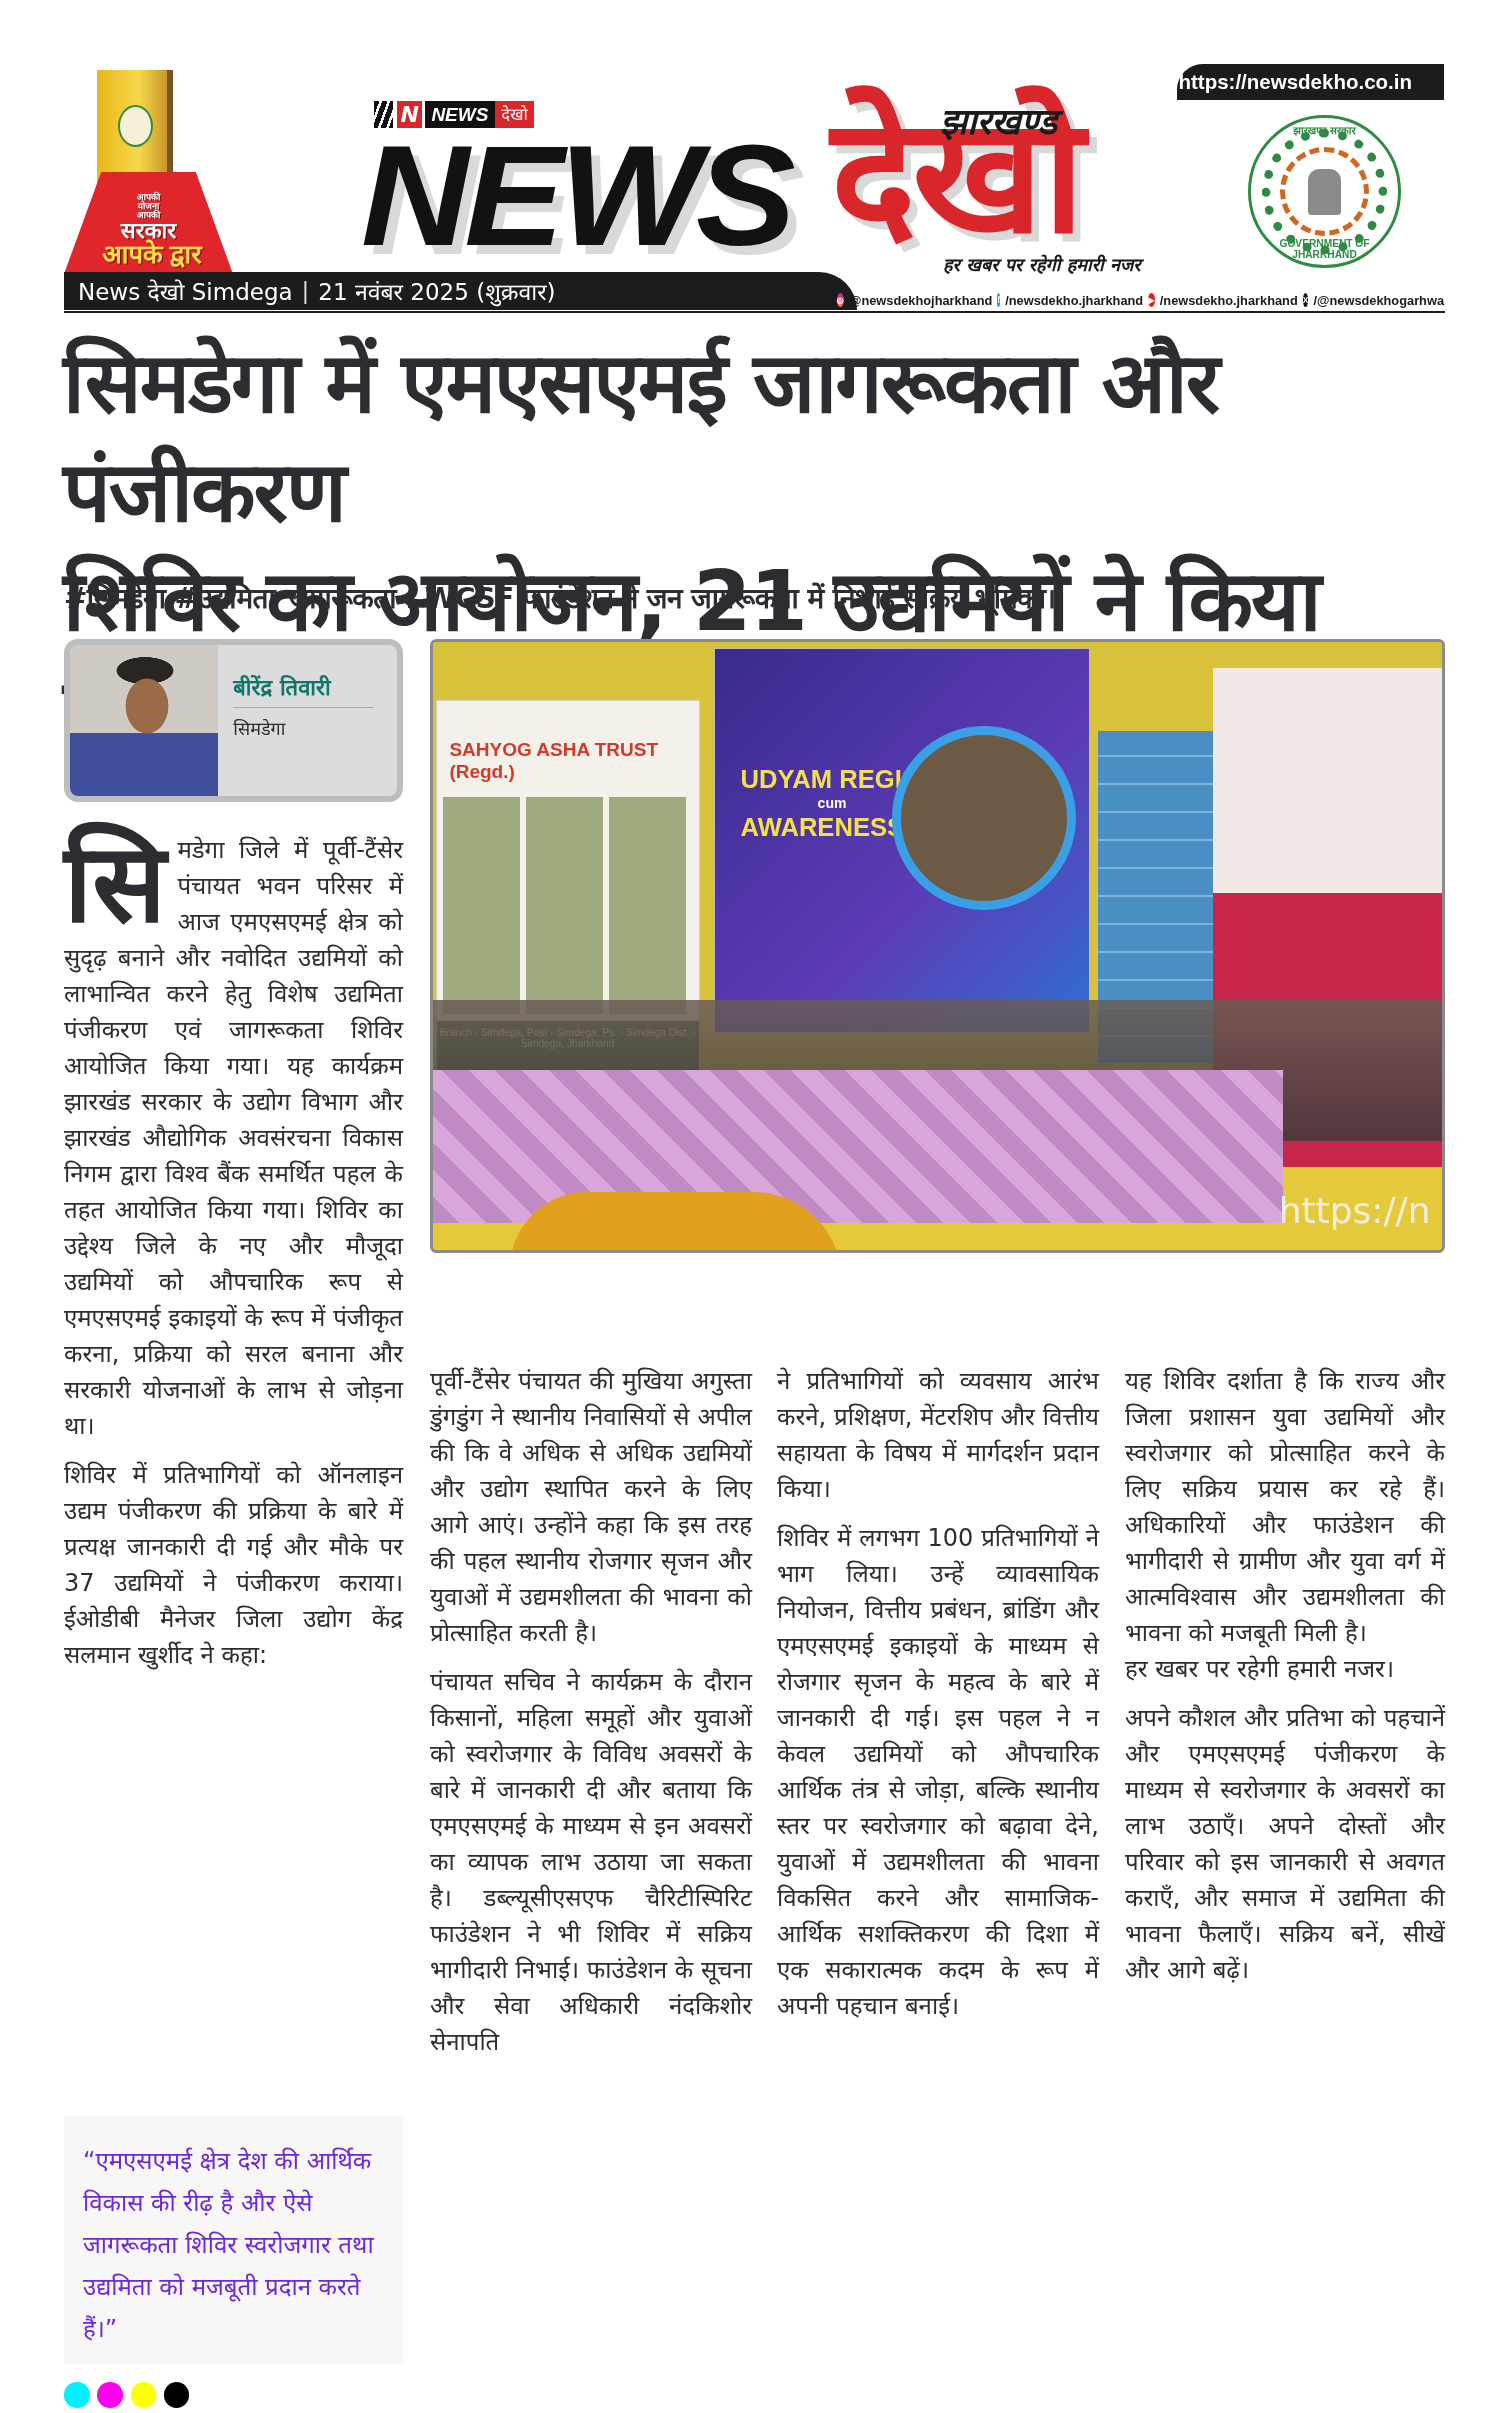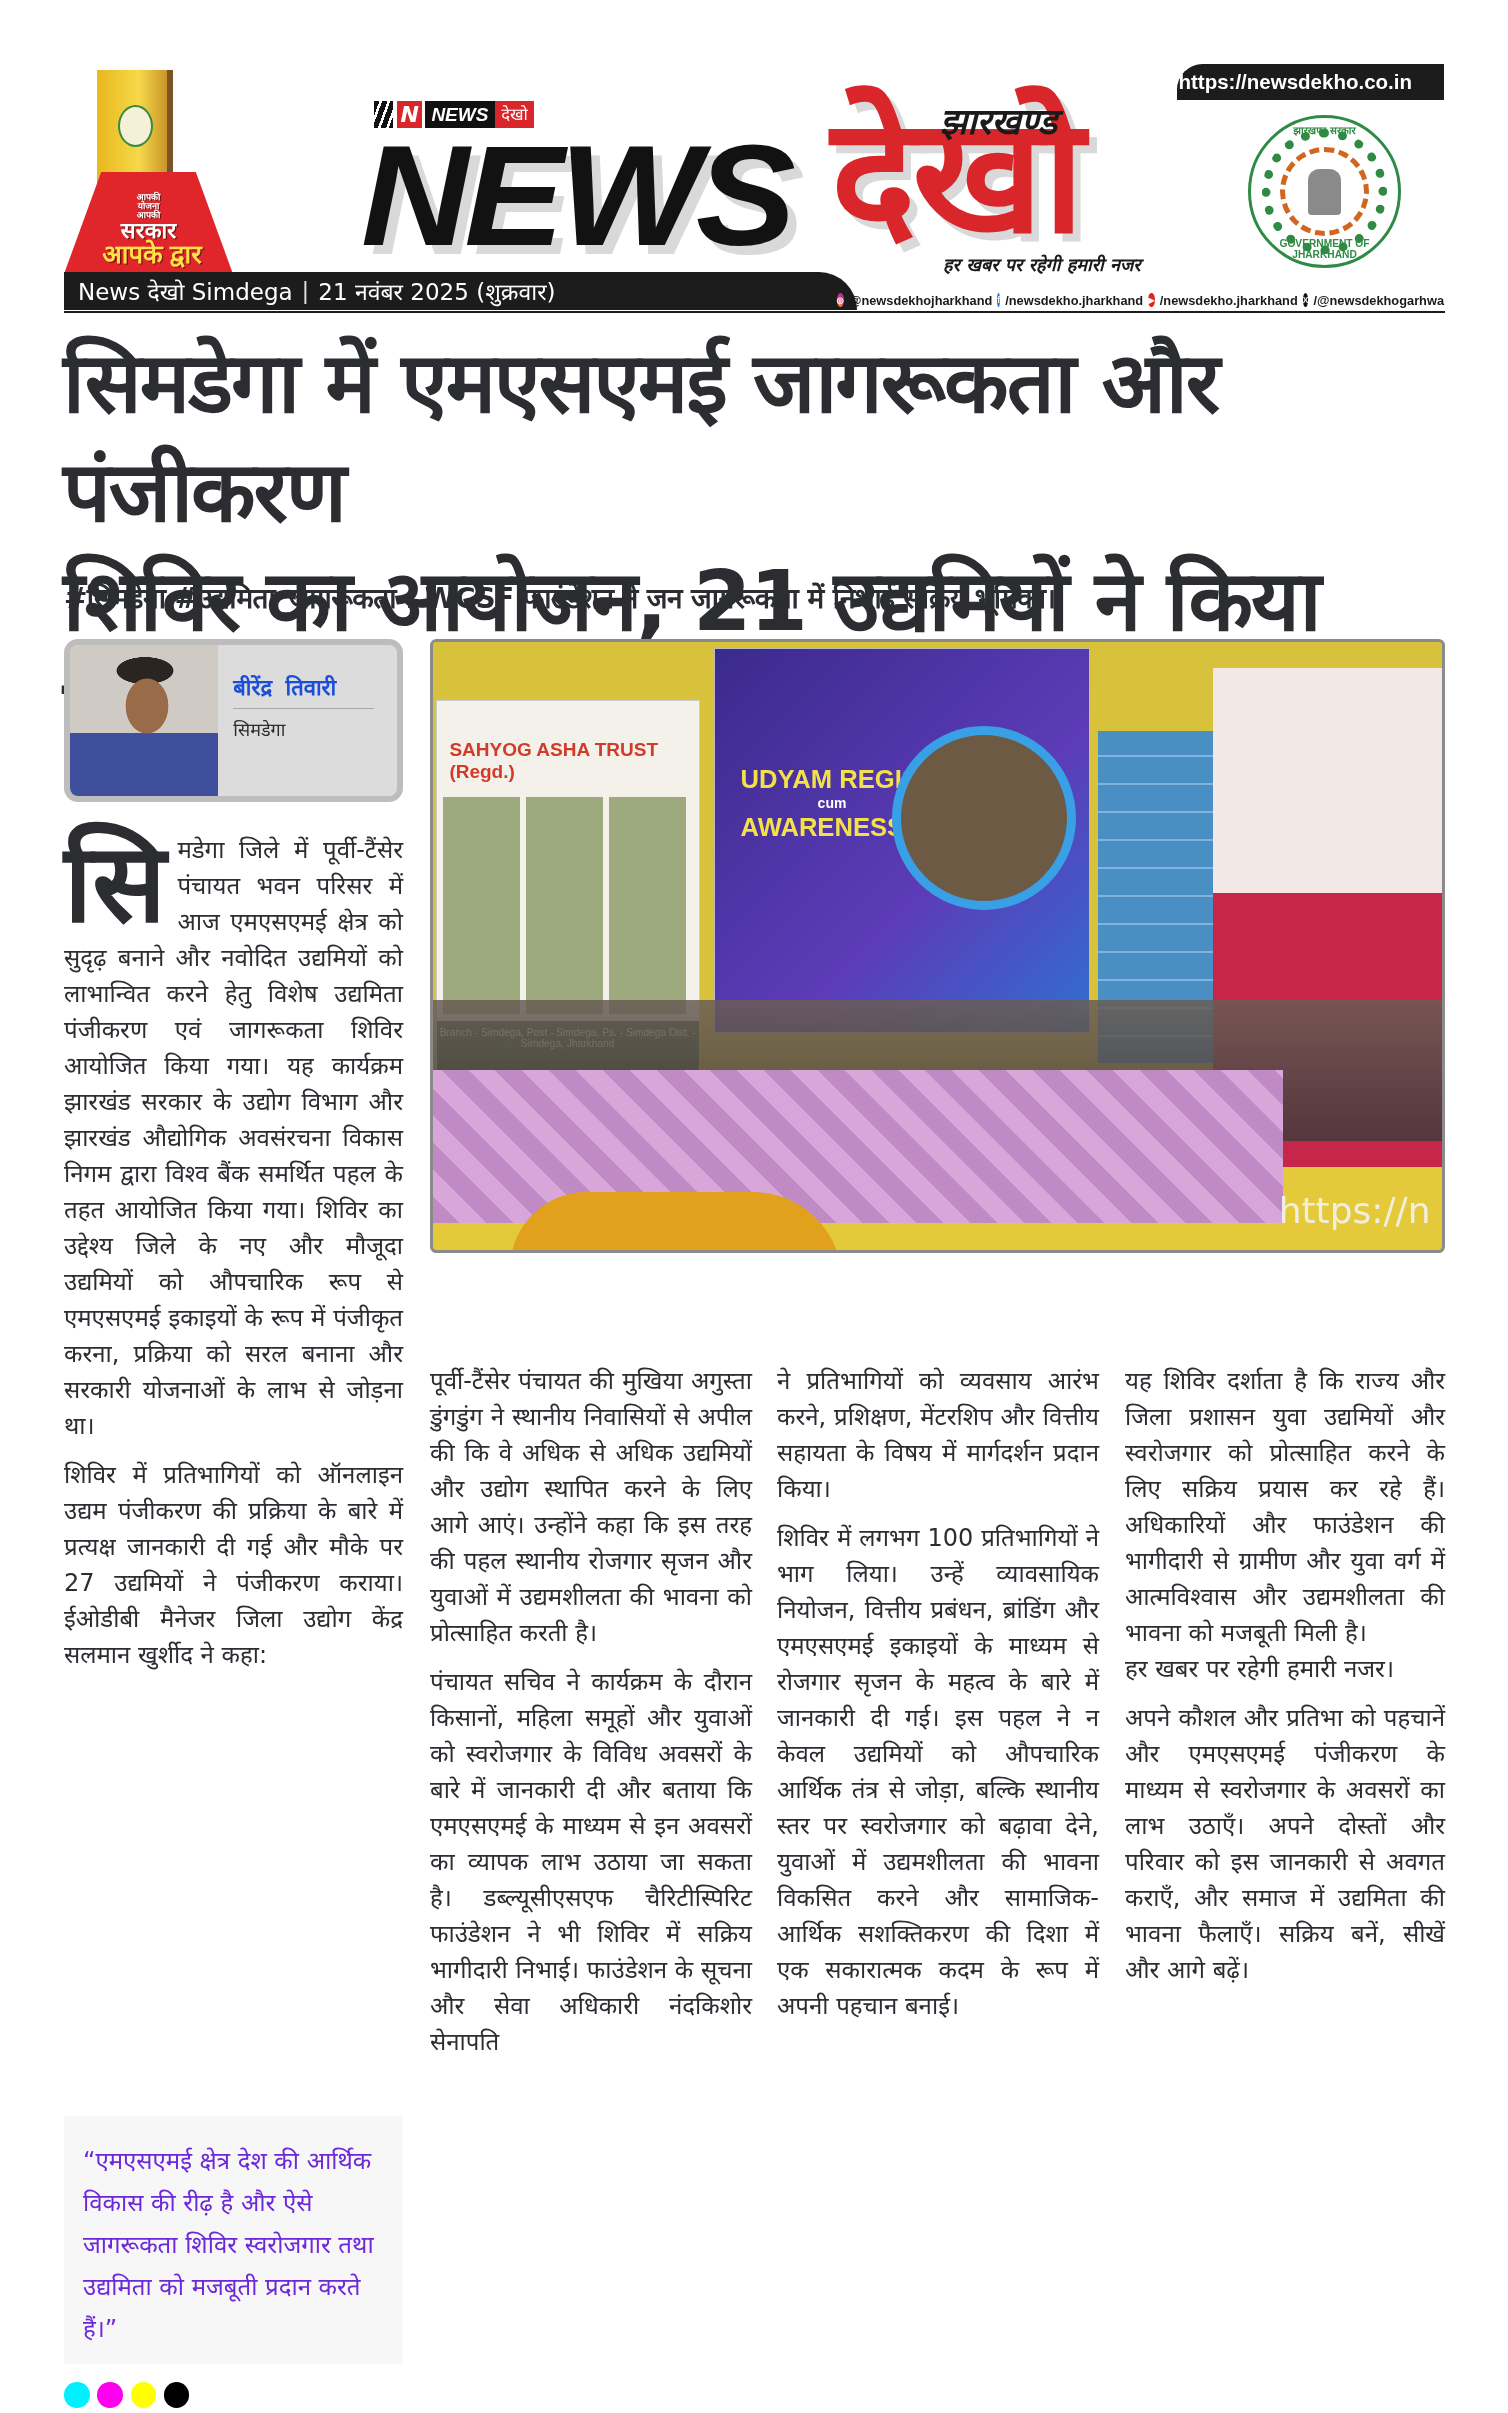--- a/index.html
+++ b/index.html
@@ -69,21 +69,21 @@
 
   
   .byline { left:64px; top:639px; width:339px; height:163px; background:#dcdcdc; border:6.4px solid #bdbdbd; border-radius:14px;
             box-sizing:border-box; display:flex; overflow:hidden; }
   .byline .photo { width:148px; height:100%; background:
         linear-gradient(180deg, rgba(0,0,0,0) 60%, rgba(0,0,0,0) 60%),
         radial-gradient(ellipse 35px 45px at 77px 61px, #9a6b48 60%, transparent 62%),
         radial-gradient(ellipse 40px 19px at 75px 25.6px, #2b2521 70%, transparent 72%),
         linear-gradient(180deg, #cfcac4 0 58%, #3f4f9c 58% 100%); }
   .byline .info { padding:25.6px 0 0 15.3px; flex:1; }
-  .byline .name { font-size:22px; font-weight:bold; color:#1d4ed8; padding-bottom:6.4px; border-bottom:1.9px solid #a9a9a9; width:141px;font-family:Liberation Mono, monospace; }
+  .byline .name { font-size:22px; font-weight:bold; color:#0f766e; padding-bottom:6.4px; border-bottom:1.9px solid #a9a9a9; width:141px; }
   .byline .place { font-size:18px; color:#2b2d31; margin-top:7.7px; }
 
   
   .photo-main { left:430px; top:639px; width:1015px; height:614px; border:3.8px solid #8b8b8b; border-radius:6.4px; box-sizing:border-box; overflow:hidden;
                 background:#e4c93a; }
   .pm-wall { position:absolute; left:0; top:0; width:100%; height:60%; background:#d8c23c; }
   .pm-banner1 { position:absolute; left:2.6px; top:58px; width:262px; height:371px; background:#f3f1ea; border:1.3px solid #ccc; }
   .pm-banner1 .t { position:absolute; left:12.8px; top:38px; font-size:19px; font-weight:bold; color:#d23a2a; font-family:"Liberation Sans", sans-serif; }
   .pm-banner1 .grid { position:absolute; left:6.4px; top:96px; width:249px; height:217px;
                       background:repeating-linear-gradient(90deg,#7a8d4f 0 77px,#f3f1ea 77px 83px), #7a8d4f; opacity:.7; }
@@ -205,21 +205,21 @@
   <div class="pm-window"></div>
   <div class="pm-curtain"></div>
   <div class="pm-people"></div>
   <div class="pm-table"></div>
   <div class="pm-audience"></div>
   <div class="pm-water">https://n</div>
 </div>
 
 <div class="col col1">
   <p><span class="dropcap">सि</span><span>मडेगा जिले में पूर्वी-टैंसेर पंचायत भवन परिसर में आज एमएसएमई क्षेत्र को सुदृढ़ बनाने और नवोदित उद्यमियों को लाभान्वित करने हेतु विशेष उद्यमिता पंजीकरण एवं जागरूकता शिविर आयोजित किया गया। यह कार्यक्रम झारखंड सरकार के उद्योग विभाग और झारखंड औद्योगिक अवसंरचना विकास निगम द्वारा विश्व बैंक समर्थित पहल के तहत आयोजित किया गया। शिविर का उद्देश्य जिले के नए और मौजूदा उद्यमियों को औपचारिक रूप से एमएसएमई इकाइयों के रूप में पंजीकृत करना, प्रक्रिया को सरल बनाना और सरकारी योजनाओं के लाभ से जोड़ना था।</span></p>
-  <p>शिविर में प्रतिभागियों को ऑनलाइन उद्यम पंजीकरण की प्रक्रिया के बारे में प्रत्यक्ष जानकारी दी गई और मौके पर 27 उद्यमियों ने पंजीकरण कराया। ईओडीबी मैनेजर जिला उद्योग केंद्र सलमान खुर्शीद ने कहा:</p>
+  <p>शिविर में प्रतिभागियों को ऑनलाइन उद्यम पंजीकरण की प्रक्रिया के बारे में प्रत्यक्ष जानकारी दी गई और मौके पर 37 उद्यमियों ने पंजीकरण कराया। ईओडीबी मैनेजर जिला उद्योग केंद्र सलमान खुर्शीद ने कहा:</p>
 </div>
 
 <div class="abs quote">“एमएसएमई क्षेत्र देश की आर्थिक विकास की रीढ़ है और ऐसे जागरूकता शिविर स्वरोजगार तथा उद्यमिता को मजबूती प्रदान करते हैं।”</div>
 
 <div class="col col2">
   <p>पूर्वी-टैंसेर पंचायत की मुखिया अगुस्ता डुंगडुंग ने स्थानीय निवासियों से अपील की कि वे अधिक से अधिक उद्यमियों और उद्योग स्थापित करने के लिए आगे आएं। उन्होंने कहा कि इस तरह की पहल स्थानीय रोजगार सृजन और युवाओं में उद्यमशीलता की भावना को प्रोत्साहित करती है।</p>
   <p>पंचायत सचिव ने कार्यक्रम के दौरान किसानों, महिला समूहों और युवाओं को स्वरोजगार के विविध अवसरों के बारे में जानकारी दी और बताया कि एमएसएमई के माध्यम से इन अवसरों का व्यापक लाभ उठाया जा सकता है। डब्ल्यूसीएसएफ चैरिटीस्पिरिट फाउंडेशन ने भी शिविर में सक्रिय भागीदारी निभाई। फाउंडेशन के सूचना और सेवा अधिकारी नंदकिशोर सेनापति</p>
 </div>
 
 <div class="col col3">

